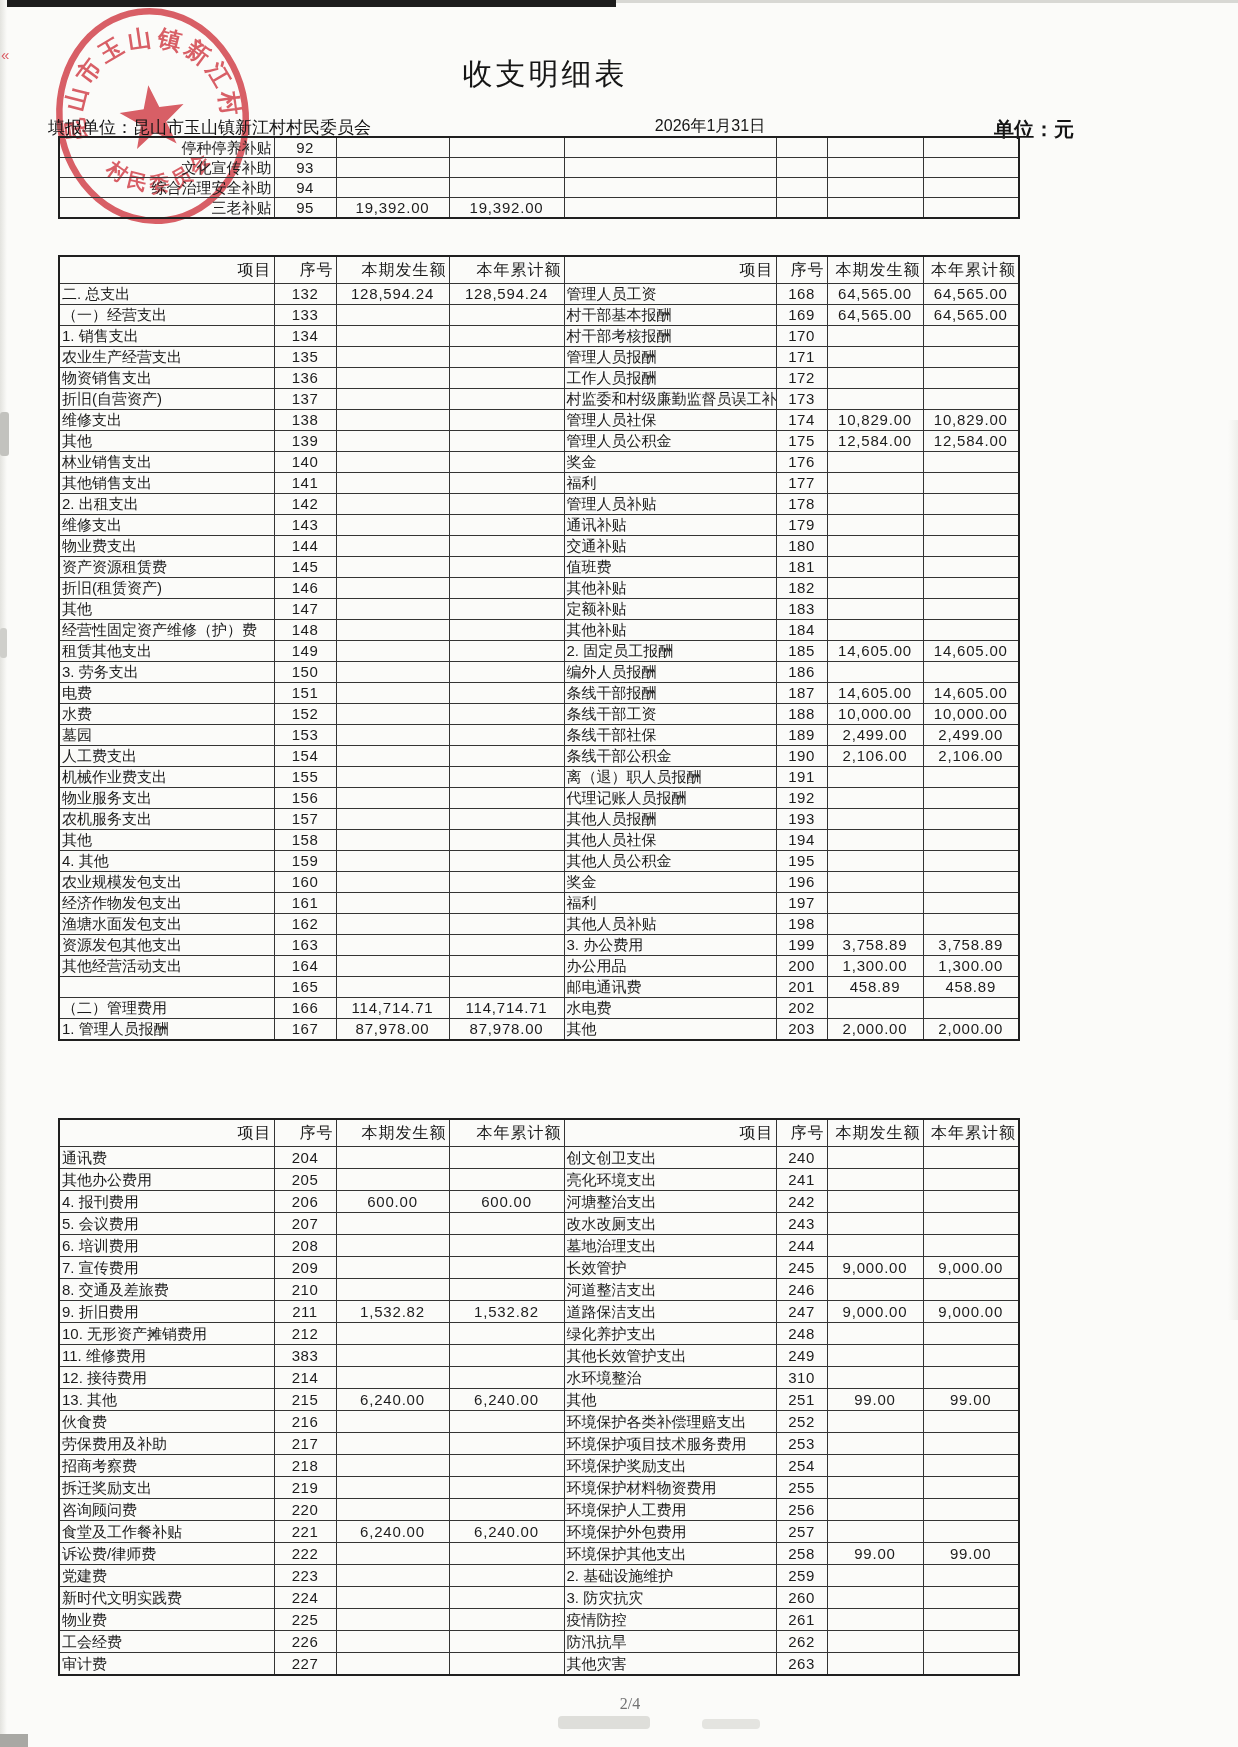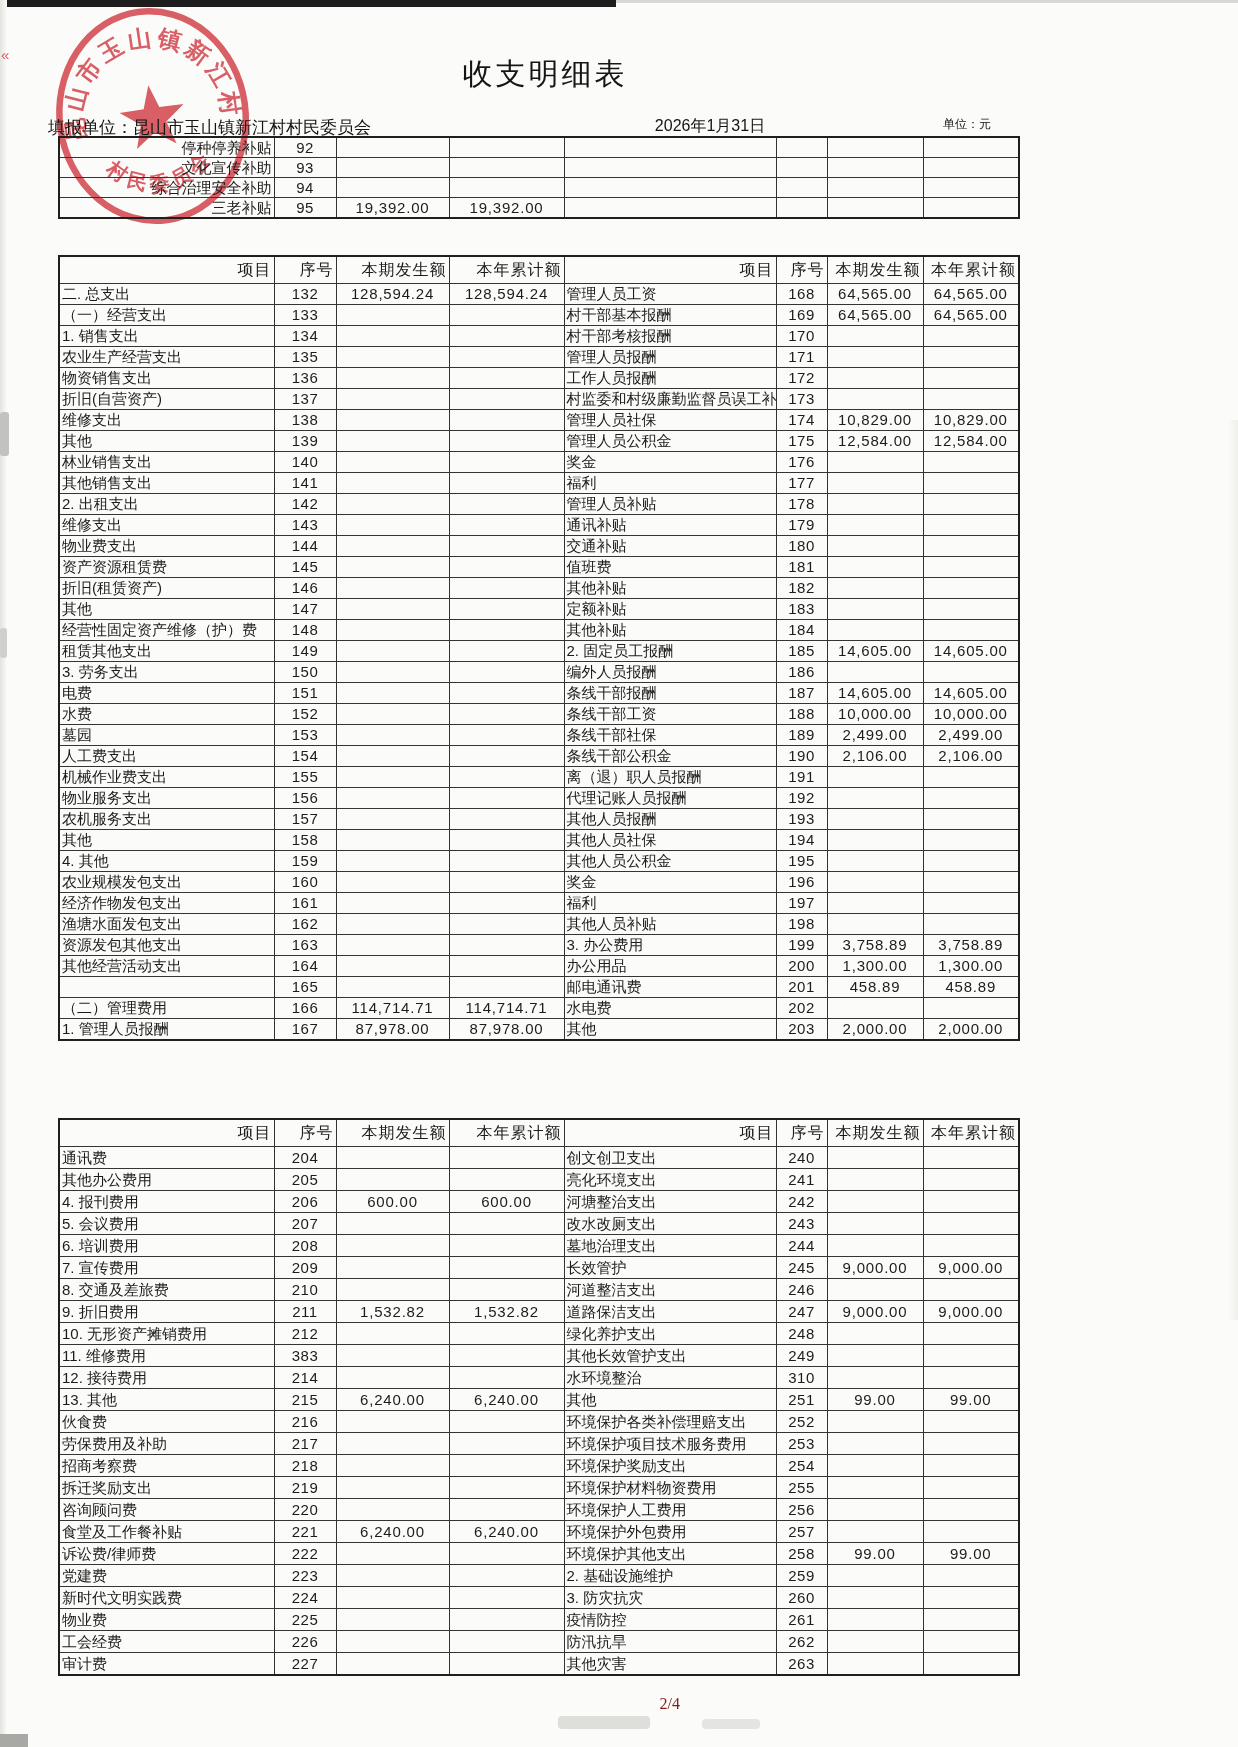--- a/index.html
+++ b/index.html
@@ -19,21 +19,21 @@
   .scan-blob3{position:absolute;left:558px;top:1716px;width:92px;height:13px;background:#dededa;border-radius:4px;}
   .scan-blob4{position:absolute;left:702px;top:1719px;width:58px;height:10px;background:#e4e4e0;border-radius:4px;}
   .scan-blob5{position:absolute;left:0;top:1734px;width:28px;height:13px;background:#a8a8a4;}
   .scan-blob6{position:absolute;left:1228px;top:420px;width:10px;height:900px;background:linear-gradient(270deg,#efefeb,#fbfbf9);}
 
   .title{position:absolute;left:0;top:54px;width:1090px;text-align:center;
     font-size:30px;letter-spacing:3px;color:#161616;font-weight:500;}
   .meta{position:absolute;top:116px;font-size:17px;color:#141414;}
   .meta.report-unit{left:48px;font-weight:500;}
   .meta.date{left:600px;width:220px;text-align:center;font-size:16px;}
-  .meta.unit{left:943px;font-size:12px;}
+  .meta.unit{left:994px;font-size:20px;font-weight:bold;}
 
   table.grid{border-collapse:collapse;table-layout:fixed;position:absolute;left:58px;
     background:transparent;}
   table.grid td,table.grid th{
     border:1px solid #343434;padding:0 2px;overflow:hidden;white-space:nowrap;
     font-size:15px;line-height:1.05;color:#1c1c1c;font-weight:400;vertical-align:middle;
   }
   table.grid{border:2px solid #1f1f1f;}
   table.grid th{font-size:16px;text-align:right;height:26px;font-weight:500;letter-spacing:1px;}
   .t-top{top:136px;}
@@ -46,22 +46,22 @@
   td.no{text-align:center;letter-spacing:.5px;}
   td.amt{text-align:center;letter-spacing:.8px;}
   td.ind0{padding-left:6px;}
   td.ind1{padding-left:28px;}
   td.ind2{padding-left:72px;}
   td.ind3{padding-left:97px;margin-left:36px;}
   td.ind4{padding-left:118px;}
   td.small{font-size:11.5px;letter-spacing:0;}
   td.rgt{text-align:right;padding-right:14px;padding-left:2px;}
 
-  .page-number{position:absolute;left:580px;top:1695px;width:100px;text-align:right;
-    font-family:"Liberation Serif","DejaVu Serif",serif;font-size:16px;color:#7f1d1d;}
+  .page-number{position:absolute;left:580px;top:1695px;width:100px;text-align:center;
+    font-family:"Liberation Serif","DejaVu Serif",serif;font-size:16px;color:#737373;}
 
   .stamp{position:absolute;left:48px;top:4px;width:210px;height:230px;
     mix-blend-mode:multiply;opacity:.84;transform:rotate(-8deg);}
 </style>
 </head>
 <body>
 
 <div class="page">
 
   <div class="scan-strip-top"></div>

